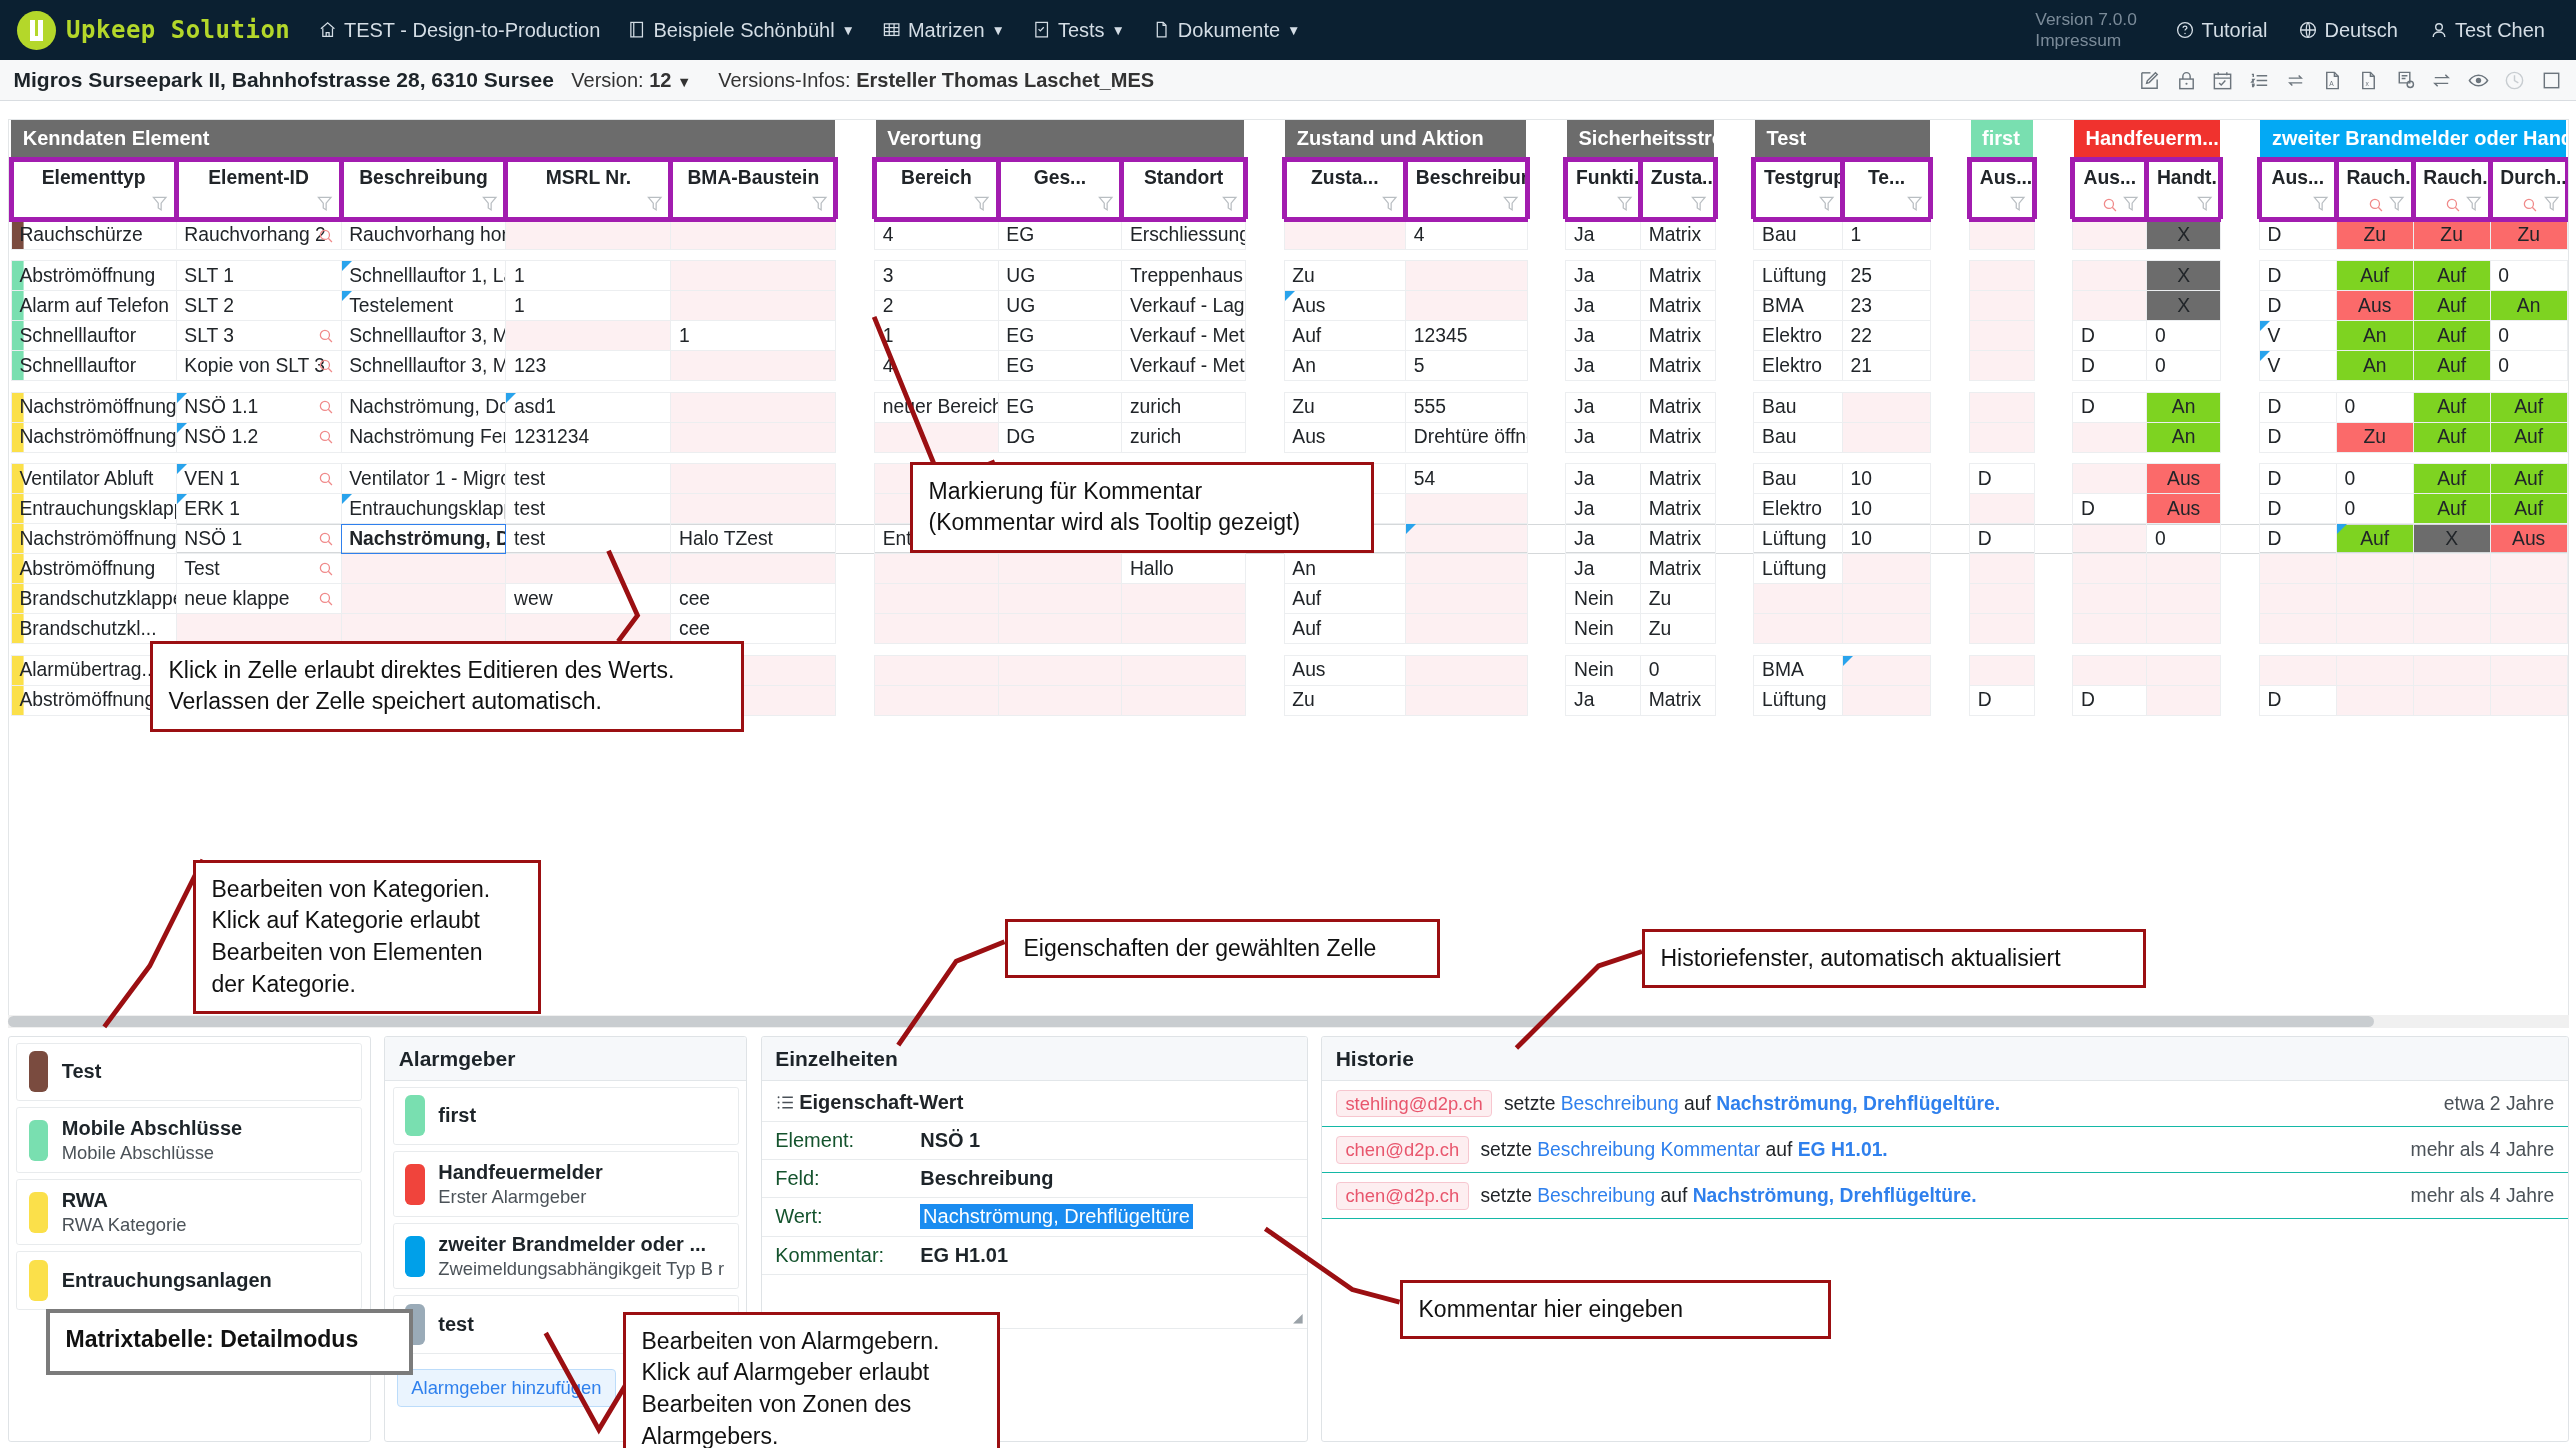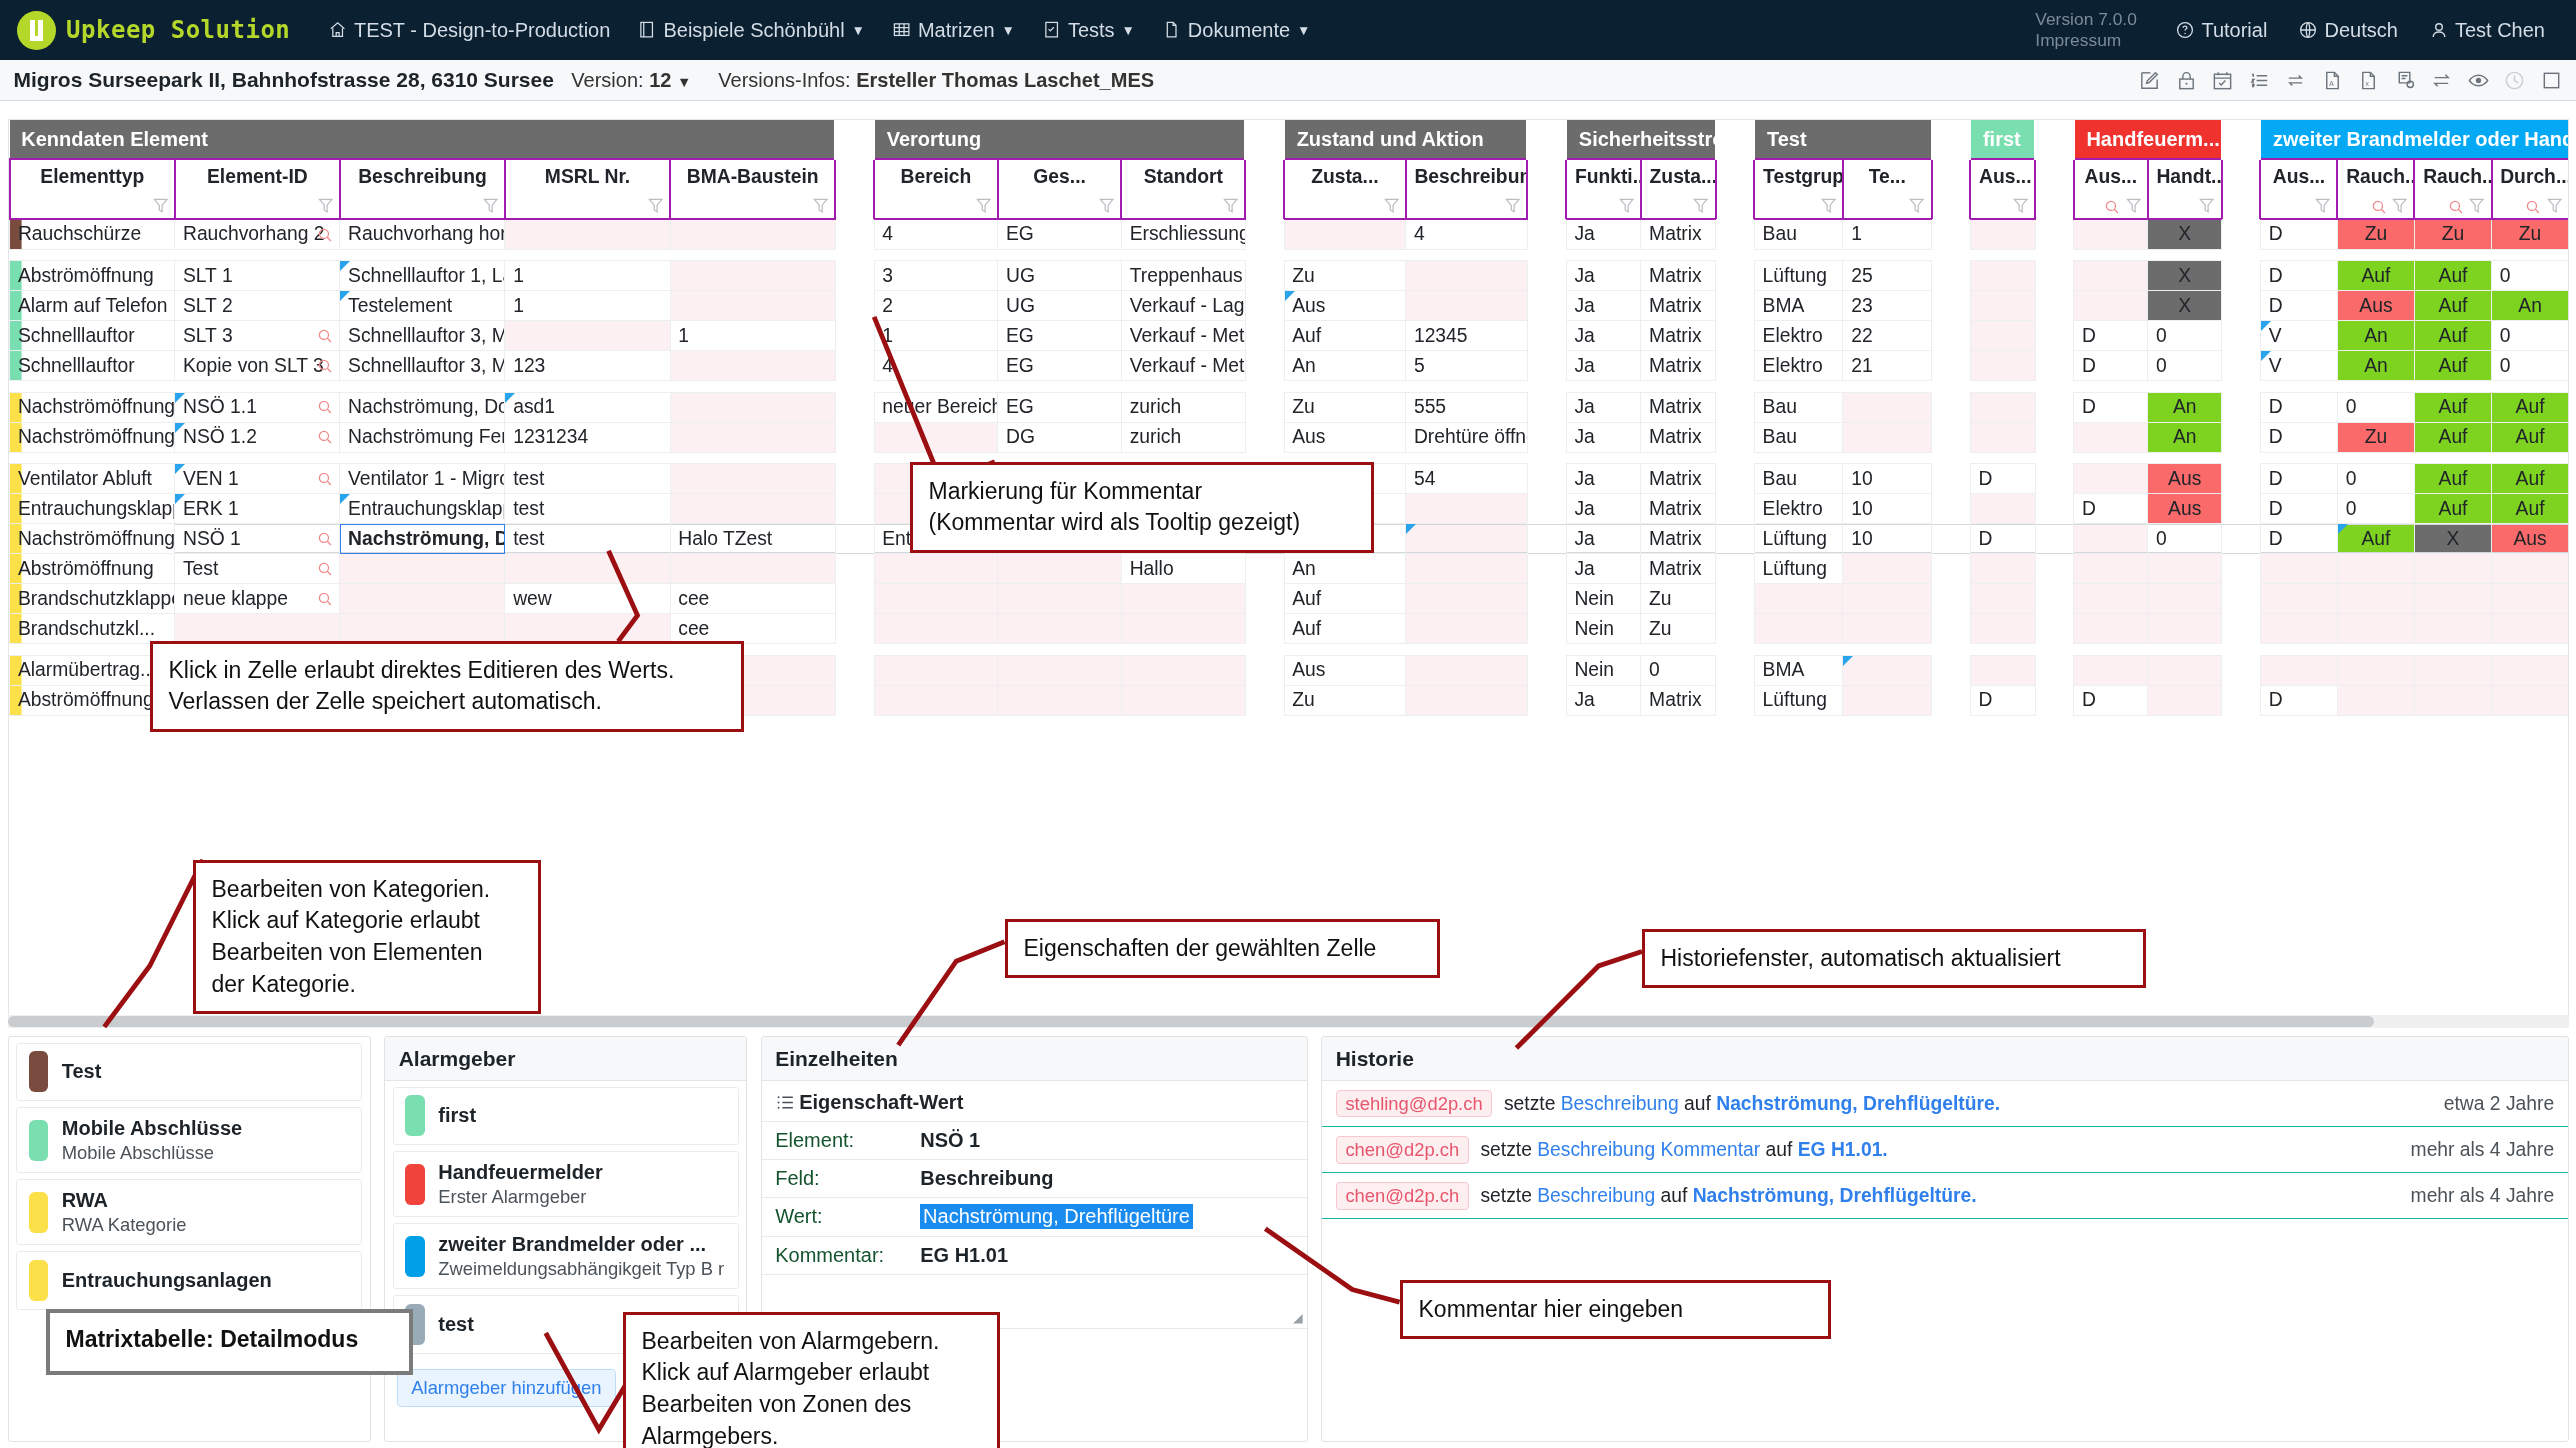--- a/index.html
+++ b/index.html
@@ -12,21 +12,21 @@
     position: relative;
     font-size: 21px;
     color: #212529;
   }
 
   
   #navbar {
     height: 60px; background: #0b2031; display:flex; align-items:center;
     padding: 0 17.4px; color:#cfd8e0; position:relative;
   }
-  #brand { display:flex; align-items:center; gap:9.7px; margin-right:24px;}
+  #brand { display:flex; align-items:center; gap:9.7px; margin-right:14px;}
   #logo {
     width:39px; height:39px; border-radius:50%;
     background:#b4d72a; position:relative; display:flex;
     align-items:center; justify-content:center;
   }
   #logo::before, #logo::after{
     content:""; position:absolute; top:9.7px; width:4.8px; height:19.3px;
     background:#fff;
   }
   #logo::before{ left:12.6px; } #logo::after{ left:21px; }
@@ -65,21 +65,21 @@
   }
   table.mx{ border-collapse:collapse; table-layout:fixed; width:2561px;}
   table.mx td, table.mx th{ padding:0; margin:0;}
   .grp{
     background:#6c6c6c; color:#fff; font-weight:bold; font-size:20px;
     height:39px; text-align:left; padding:0 11.6px !important;
     white-space:nowrap; overflow:hidden; border-right:2.9px solid #fff;
   }
   .grp.gap{ background:#fff !important; }
   .colhead{
-    height:60px; background:#fff; border:2px solid #a21caf; vertical-align:top;
+    height:60px; background:#fff; border:5px solid #a21caf; vertical-align:top;
     font-size:19.3px; color:#212529; position:relative; padding:5.8px 7.7px 0 7.7px !important;
     white-space:nowrap; overflow:hidden;
   }
   .colhead .ftr{ position:absolute; right:4.8px; bottom:2.9px; display:flex; gap:3.9px; align-items:flex-end;}
   .fun{ width:17.4px; height:19.3px; }
   .srch{ width:16.4px; height:16.4px; }
   .sep{ background:#fff !important; border:none !important;}
 
   tr.drow td{
     height:30px; border:1px solid #eceef0; font-size:19.3px; color:#212529;

